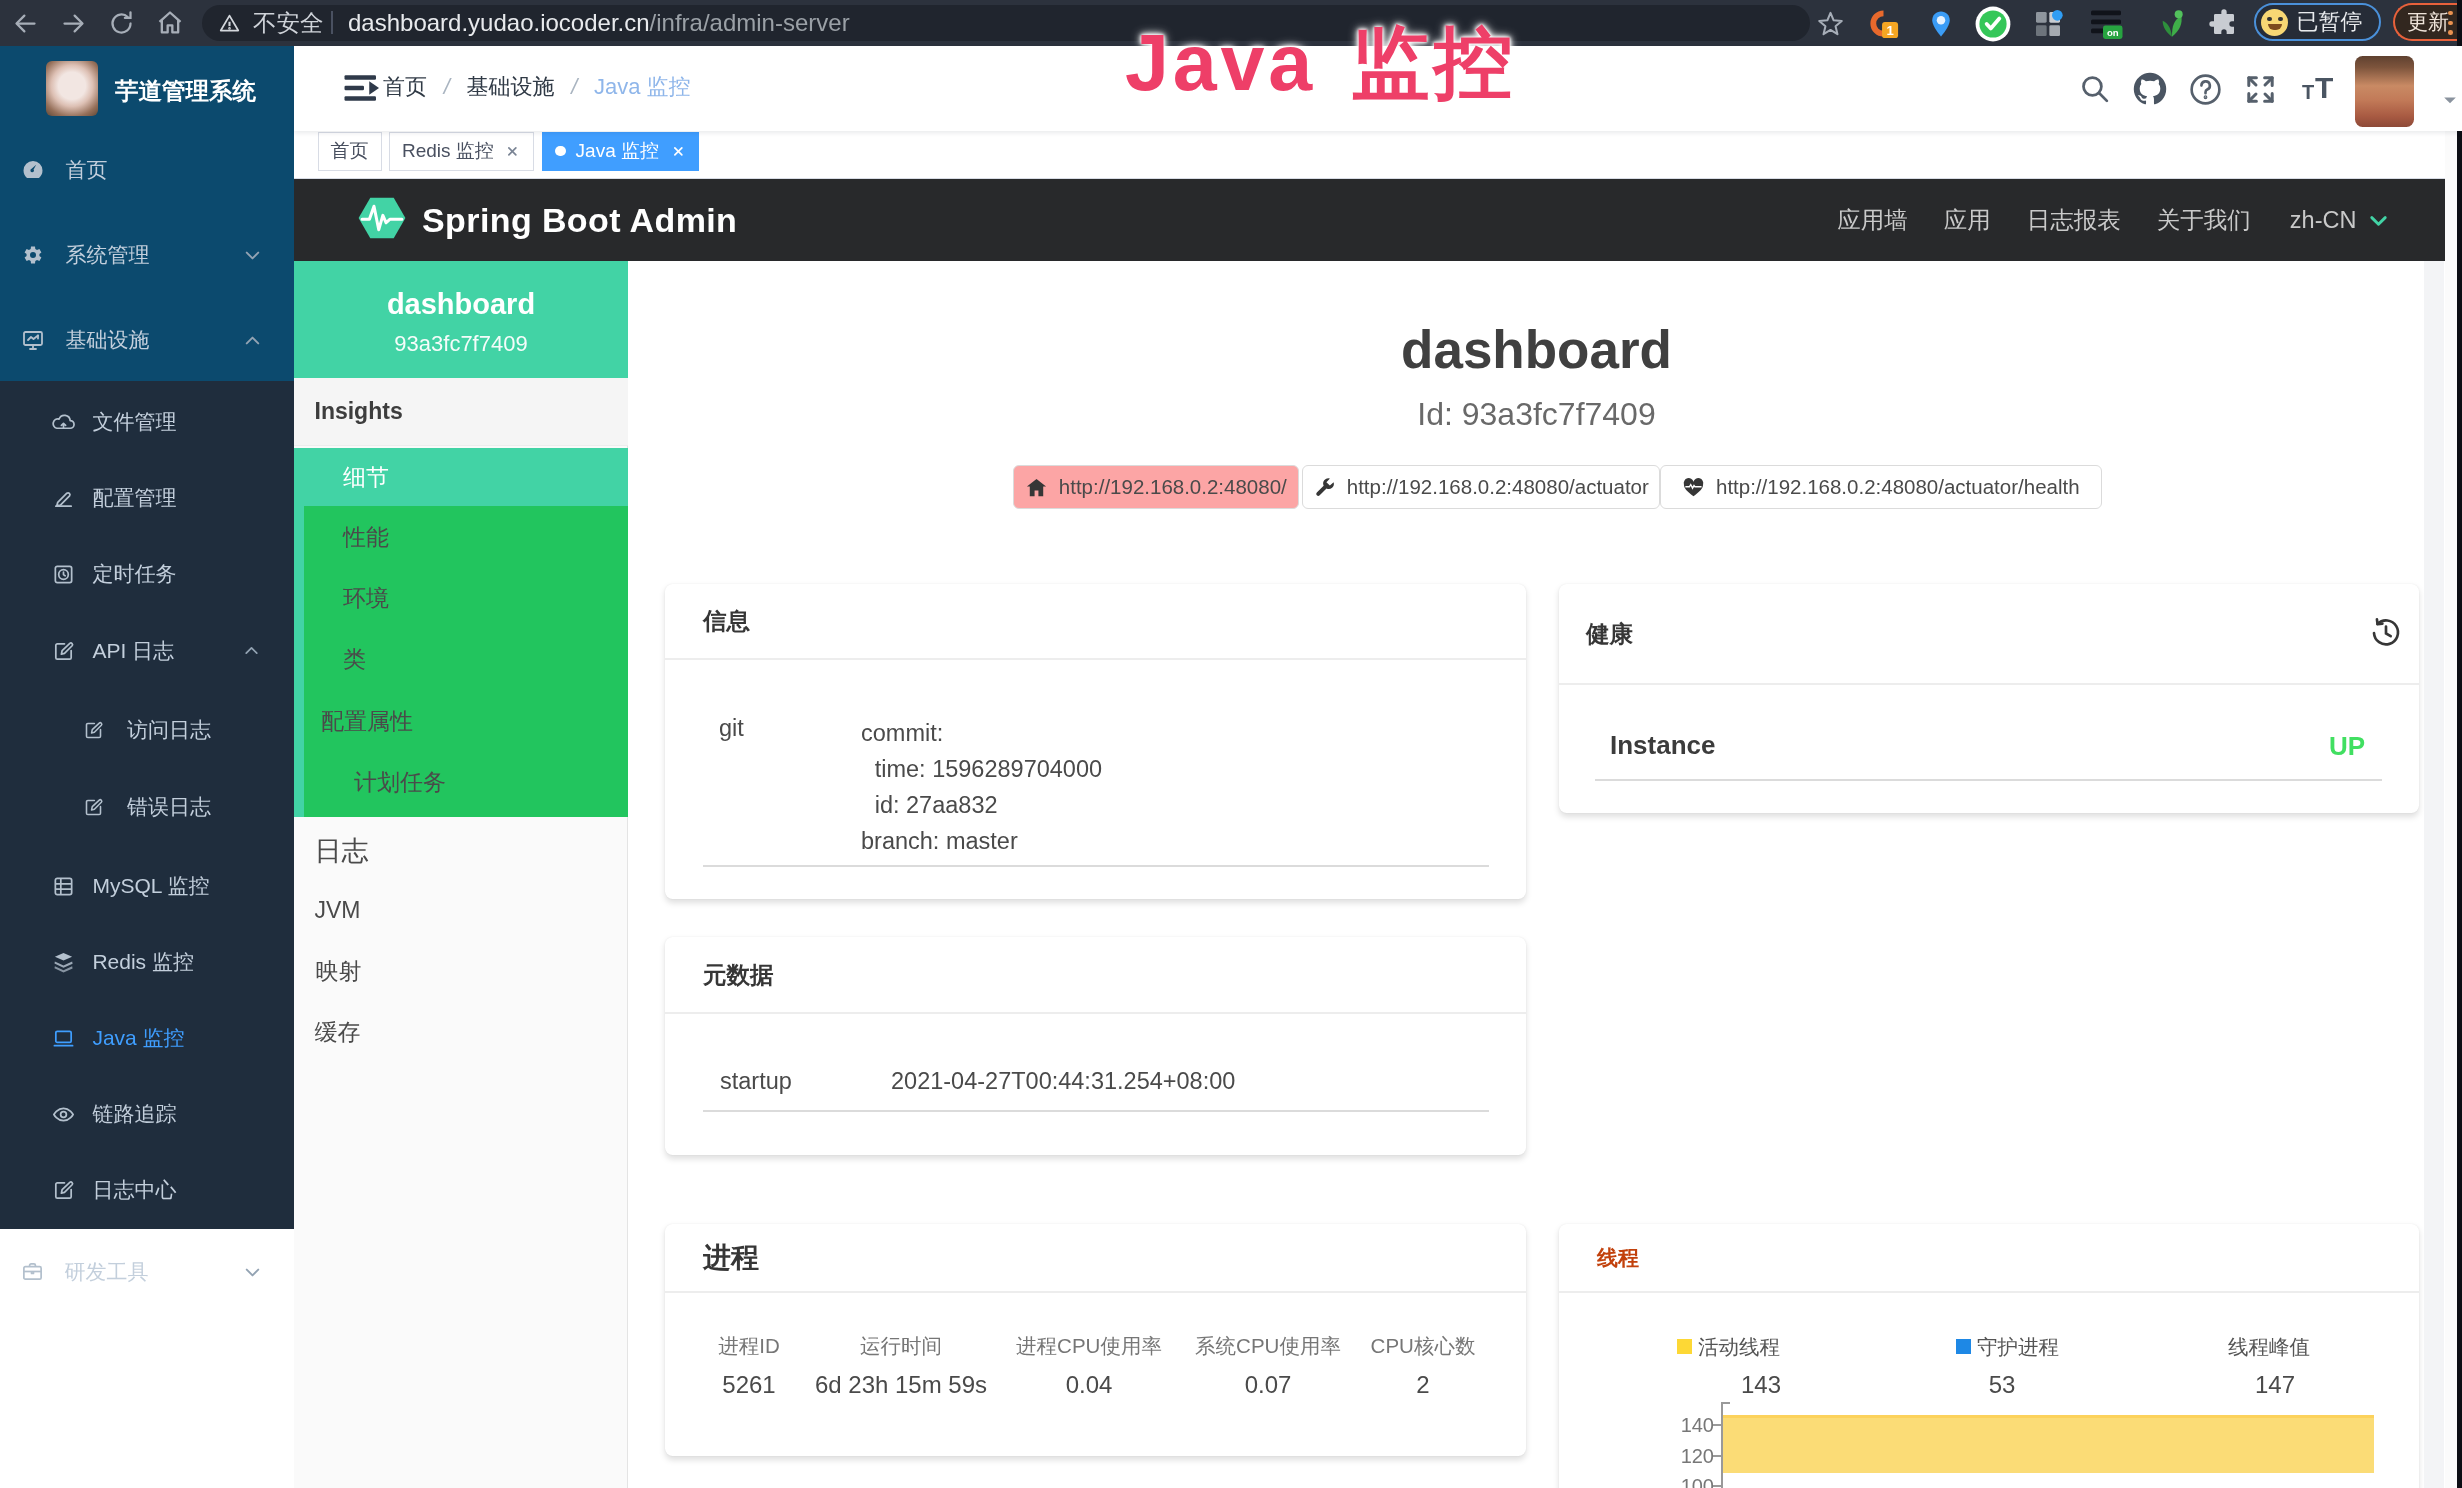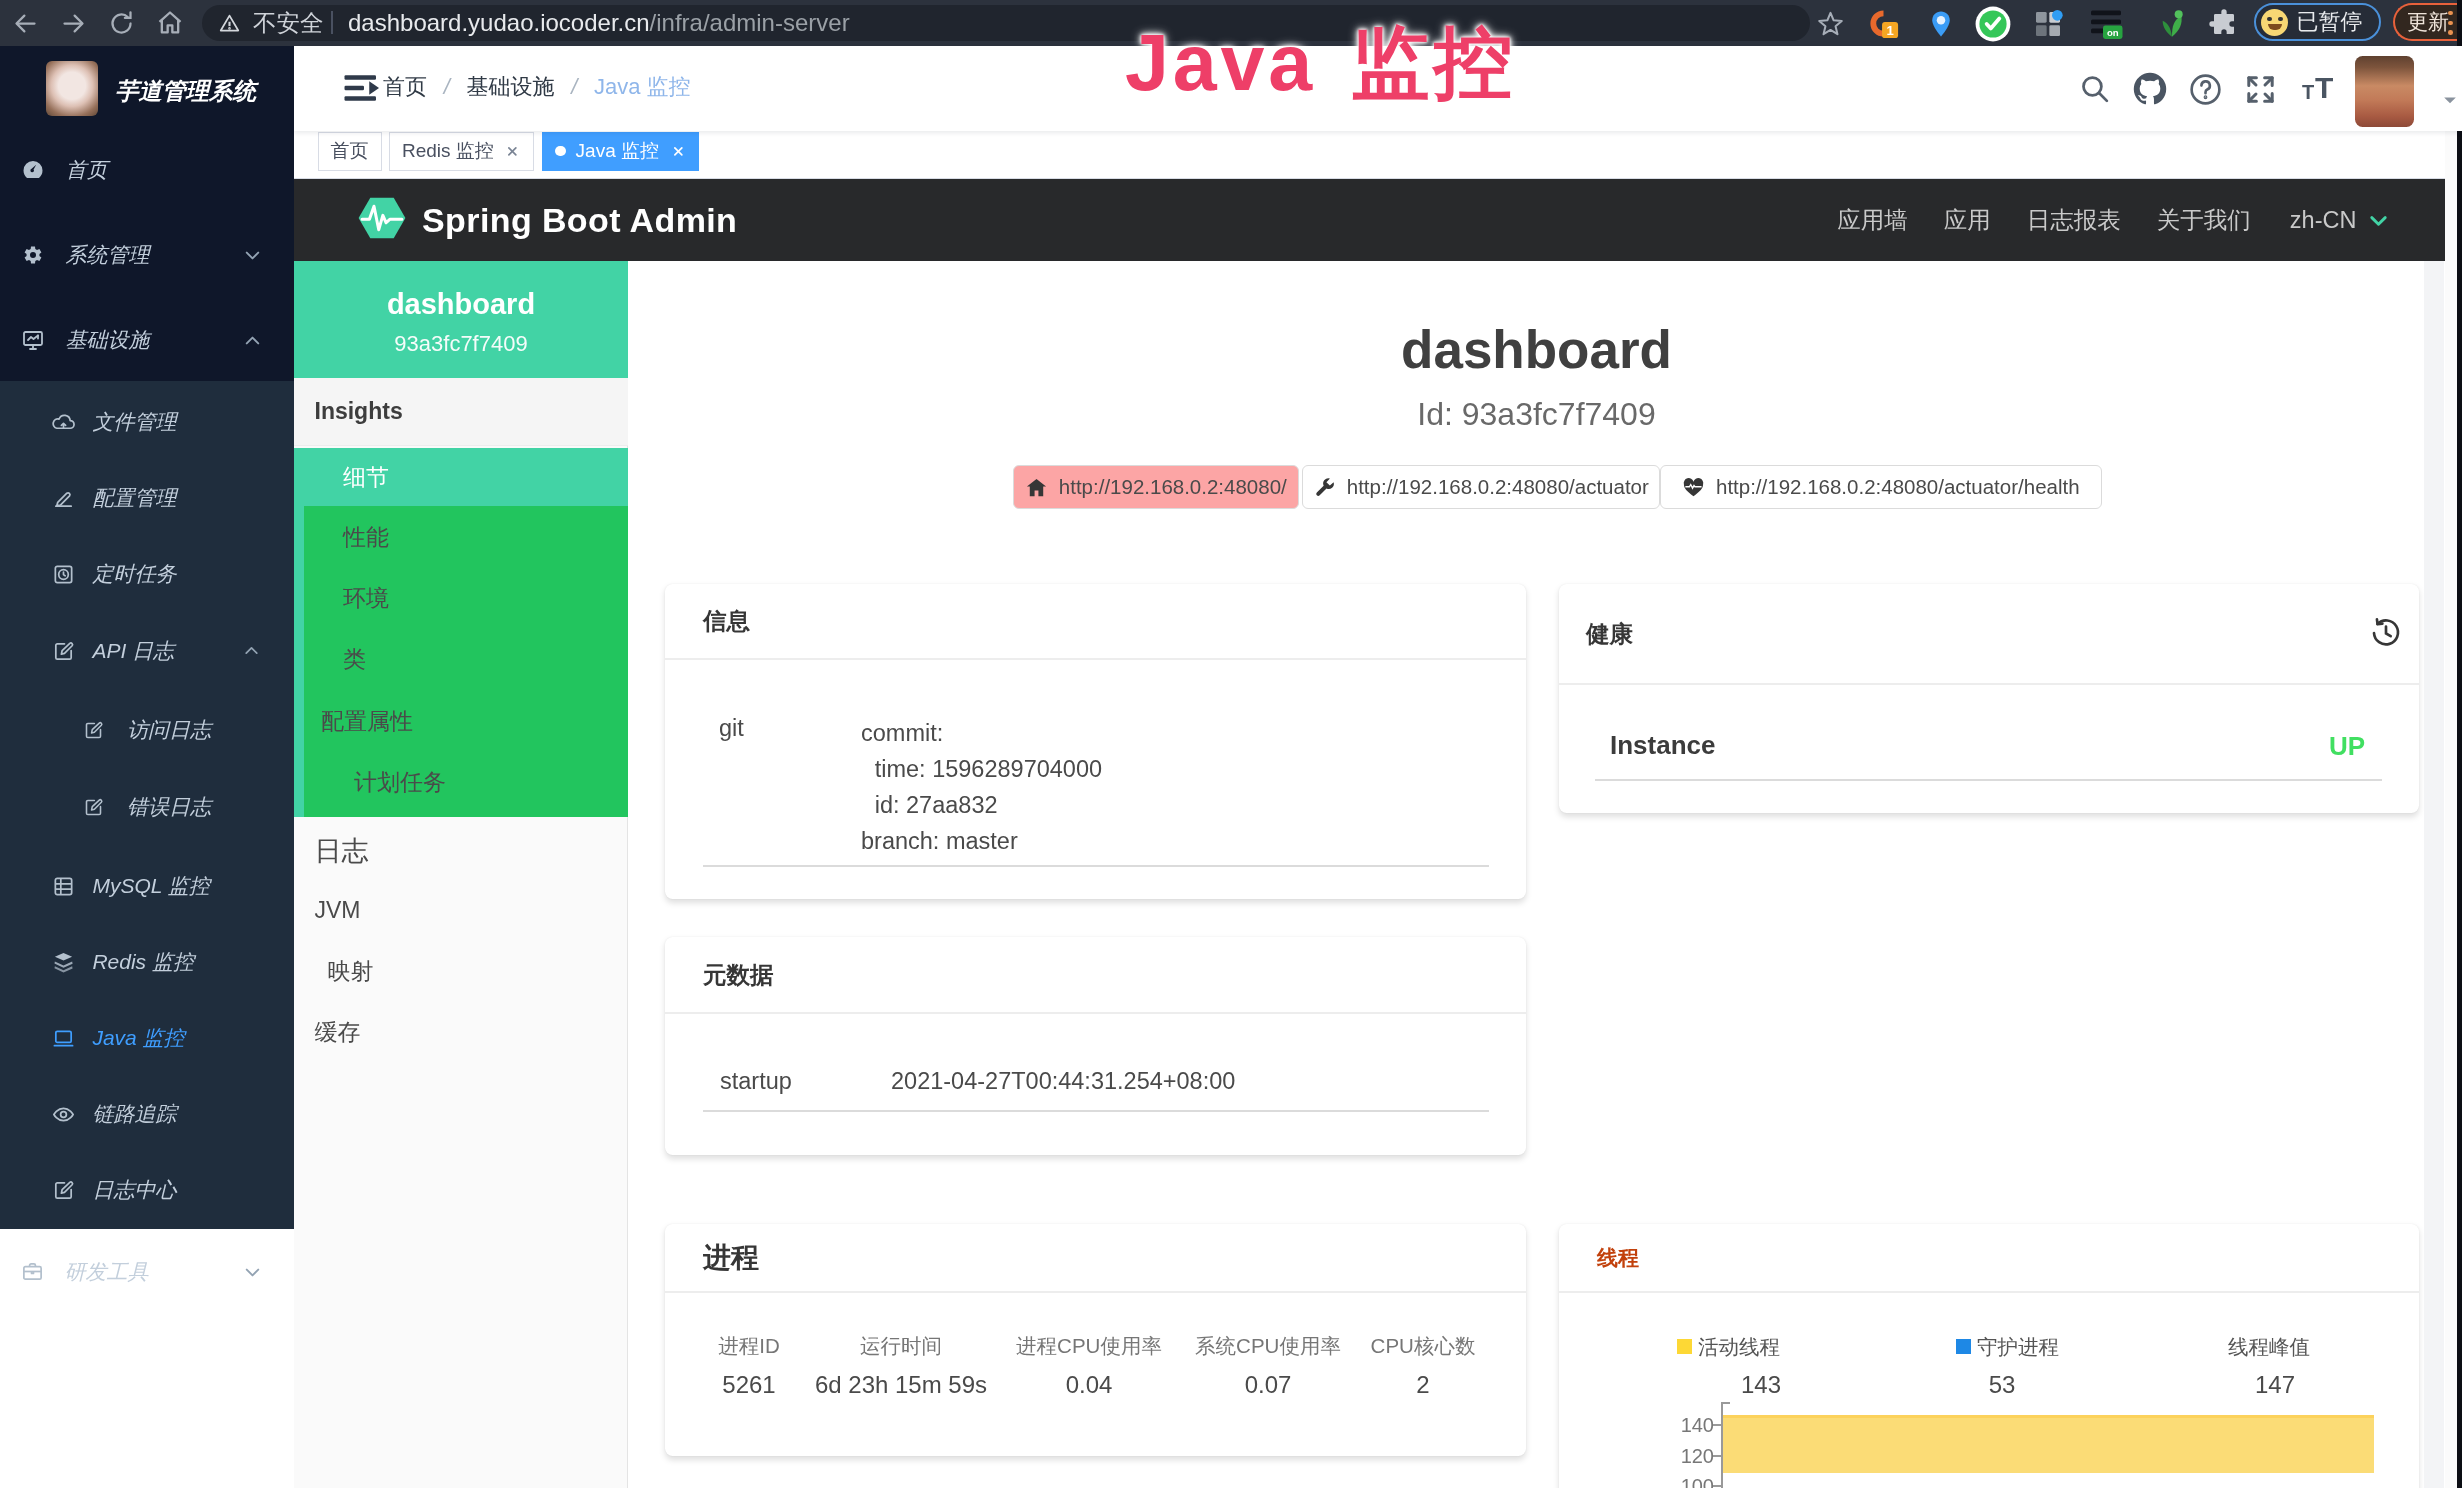--- a/index.html
+++ b/index.html
@@ -92,21 +92,21 @@
   </div>
 
   <div class="abs flexc" style="left:2393px;top:3px;width:69px;height:38px;border:2.3px solid #e8613b;border-radius:20.5px 0 0 20.5px;border-right:none;background:#32271f;">
     <span style="font-size:21px;color:#efe4da;margin-left:12px;">更新</span>
   </div>
   <div class="abs" style="left:2448px;top:10.6px;width:4.6px;height:4.6px;border-radius:50%;background:#e8914f;"></div>
   <div class="abs" style="left:2448px;top:20.5px;width:4.6px;height:4.6px;border-radius:50%;background:#e8914f;"></div>
   <div class="abs" style="left:2448px;top:30px;width:4.6px;height:4.6px;border-radius:50%;background:#e8914f;"></div>
 </div>
 
-<div class="abs" id="sidebar" style="left:0;top:46px;width:294px;height:1071px;background:#0f172a;font-style:italic;">
+<div class="abs" id="sidebar" style="left:0;top:46px;width:294px;height:1071px;background:#0c4a6e;">
 
   <div class="abs" style="left:0;top:335px;width:294px;height:848px;background:#1f2d3d;"></div>
 
   <div class="abs" style="left:46px;top:15px;width:52px;height:55px;border-radius:6px;background:radial-gradient(circle at 50% 45%, #f2e6e2 0 34%, #ddc0b4 52%, #96705a 78%, #5f4736 100%);"></div>
   <div class="abs" style="left:115px;top:29px;font-size:23.5px;font-weight:bold;color:#fff;">芋道管理系统</div>
 
   <div class="abs flexc" style="left:0;top:81px;width:294px;height:85px;">
     <svg style="margin-left:20.5px" width="24" height="24" viewBox="0 0 24 24" fill="#b3c0cd">
         <path d="M12 3a9.5 9.5 0 0 0-9.5 9.5c0 3 1.4 5.6 3.5 7.4h12a9.6 9.6 0 0 0 3.5-7.4A9.5 9.5 0 0 0 12 3zm1 9.5a1.8 1.8 0 1 1-2.4-1.7l4.6-4.1-2.7 5a1.8 1.8 0 0 1 .5.8z"></path>
       </svg>
@@ -324,21 +324,21 @@
     <div class="flexc" style="height:58px;background:#42d3a5;color:#fff;font-size:23px;padding-left:39px;">细节</div>
     <div class="flexc" style="height:62px;color:#4a4a4a;font-size:23px;padding-left:39px;">性能</div>
     <div class="flexc" style="height:61px;color:#4a4a4a;font-size:23px;padding-left:39px;">环境</div>
     <div class="flexc" style="height:61px;color:#4a4a4a;font-size:23px;padding-left:39px;">类</div>
     <div class="flexc" style="height:62px;color:#4a4a4a;font-size:23px;padding-left:17px;">配置属性</div>
     <div class="flexc" style="height:61px;color:#4a4a4a;font-size:23px;padding-left:50px;">计划任务</div>
   </div>
 
   <div class="abs flexc" style="left:0;top:560px;width:289px;height:59px;color:#4a4a4a;font-size:27px;padding-left:20.5px;">日志</div>
   <div class="abs flexc" style="left:0;top:620px;width:334px;height:59px;color:#4a4a4a;font-size:23px;padding-left:20.5px;">JVM</div>
-  <div class="abs flexc" style="left:13px;top:681px;width:334px;height:59px;color:#4a4a4a;font-size:23px;padding-left:20.5px;">映射</div>
+  <div class="abs flexc" style="left:1px;top:681px;width:334px;height:59px;color:#4a4a4a;font-size:23px;padding-left:20.5px;">映射</div>
   <div class="abs flexc" style="left:0;top:742px;width:334px;height:59px;color:#4a4a4a;font-size:23px;padding-left:20.5px;">缓存</div>
 </div>
 
 <div class="abs" id="sbamain" style="left:629px;top:261px;width:1815px;height:1228px;background:#fff;">
   <div class="abs" style="left:0;top:58px;width:1815px;text-align:center;font-size:53px;font-weight:bold;color:#404040;">dashboard</div>
   <div class="abs" style="left:0;top:135px;width:1815px;text-align:center;font-size:32px;color:#696969;">Id: 93a3fc7f7409</div>
 
   <div class="abs flexc" style="left:384px;top:204px;width:286px;height:44px;border:1.5px solid #dbdbdb;border-radius:6px;background:#fca5a5;font-size:20.5px;color:#4a4a4a;justify-content:center;">
     <svg width="23" height="23" viewBox="0 0 24 24" fill="#363636" style="margin-right:10.6px">
         <path d="M12 3 L2 11 H5 V21 H10 V15 H14 V21 H19 V11 H22 Z"></path>

